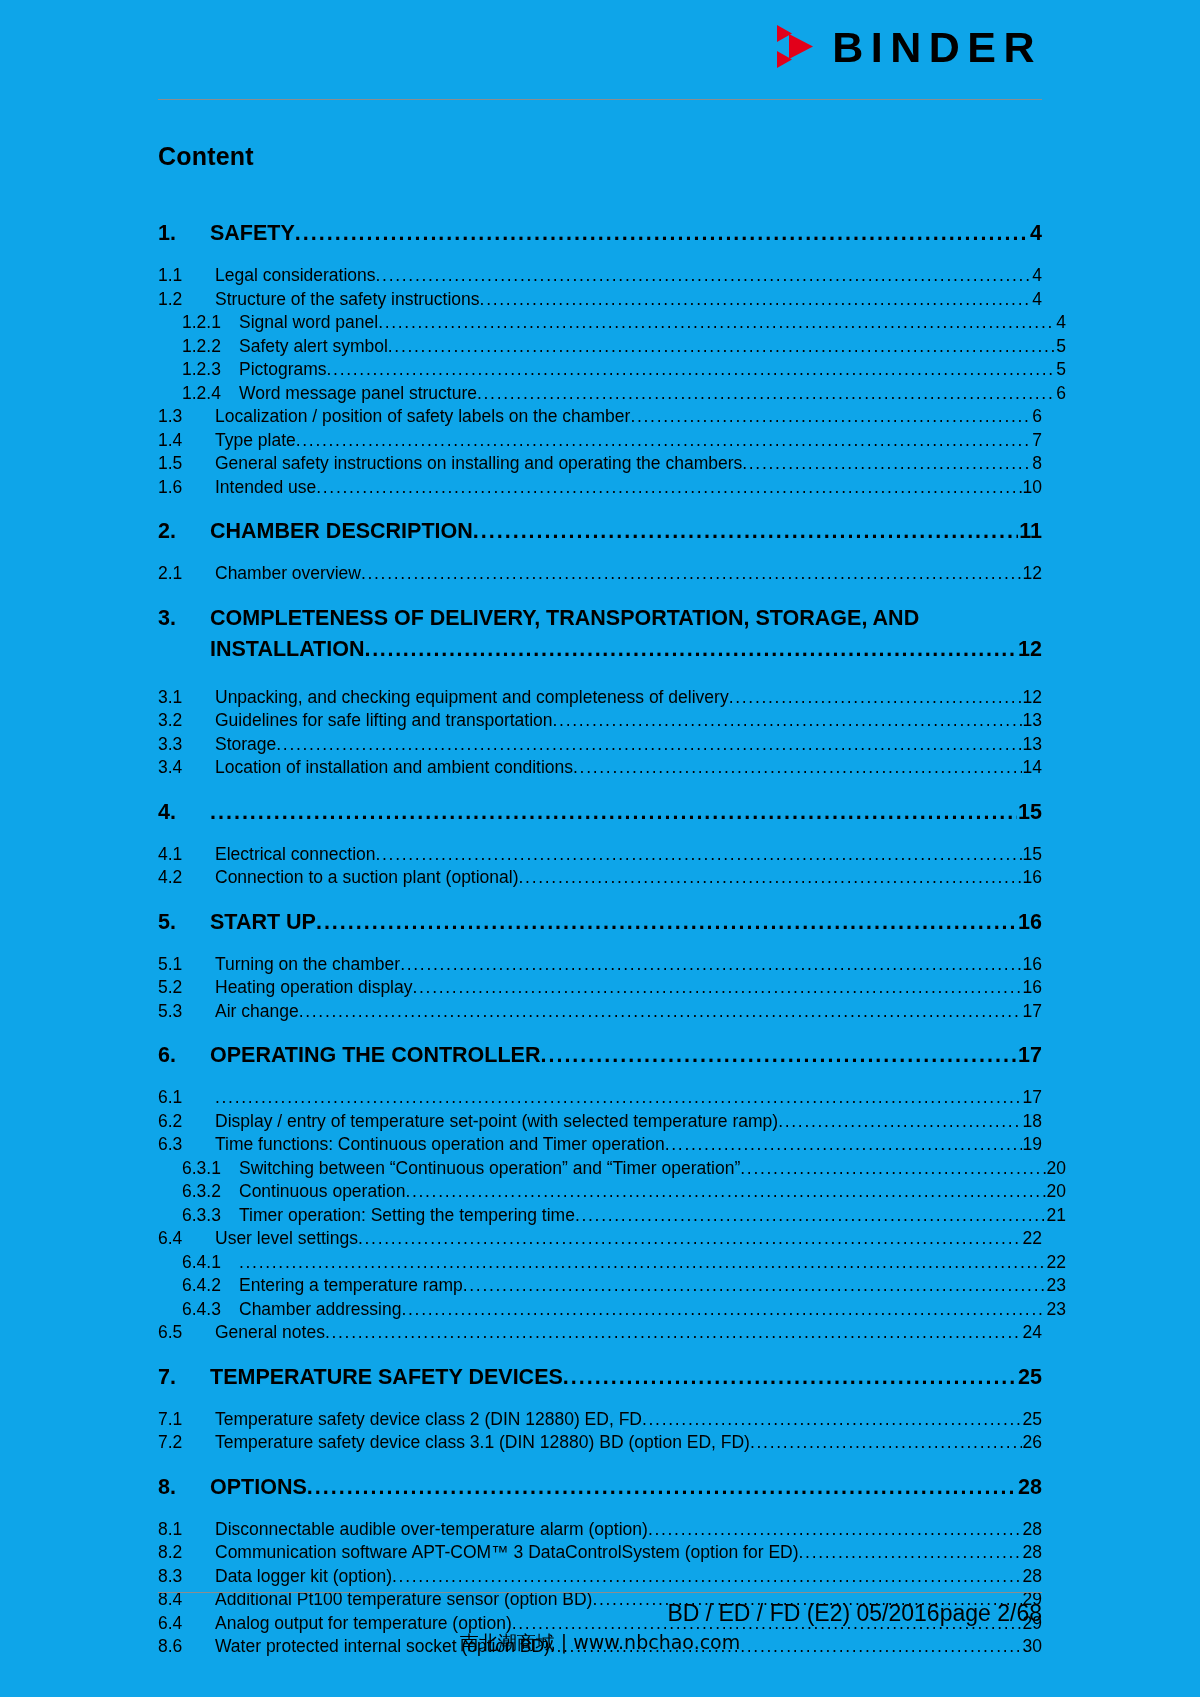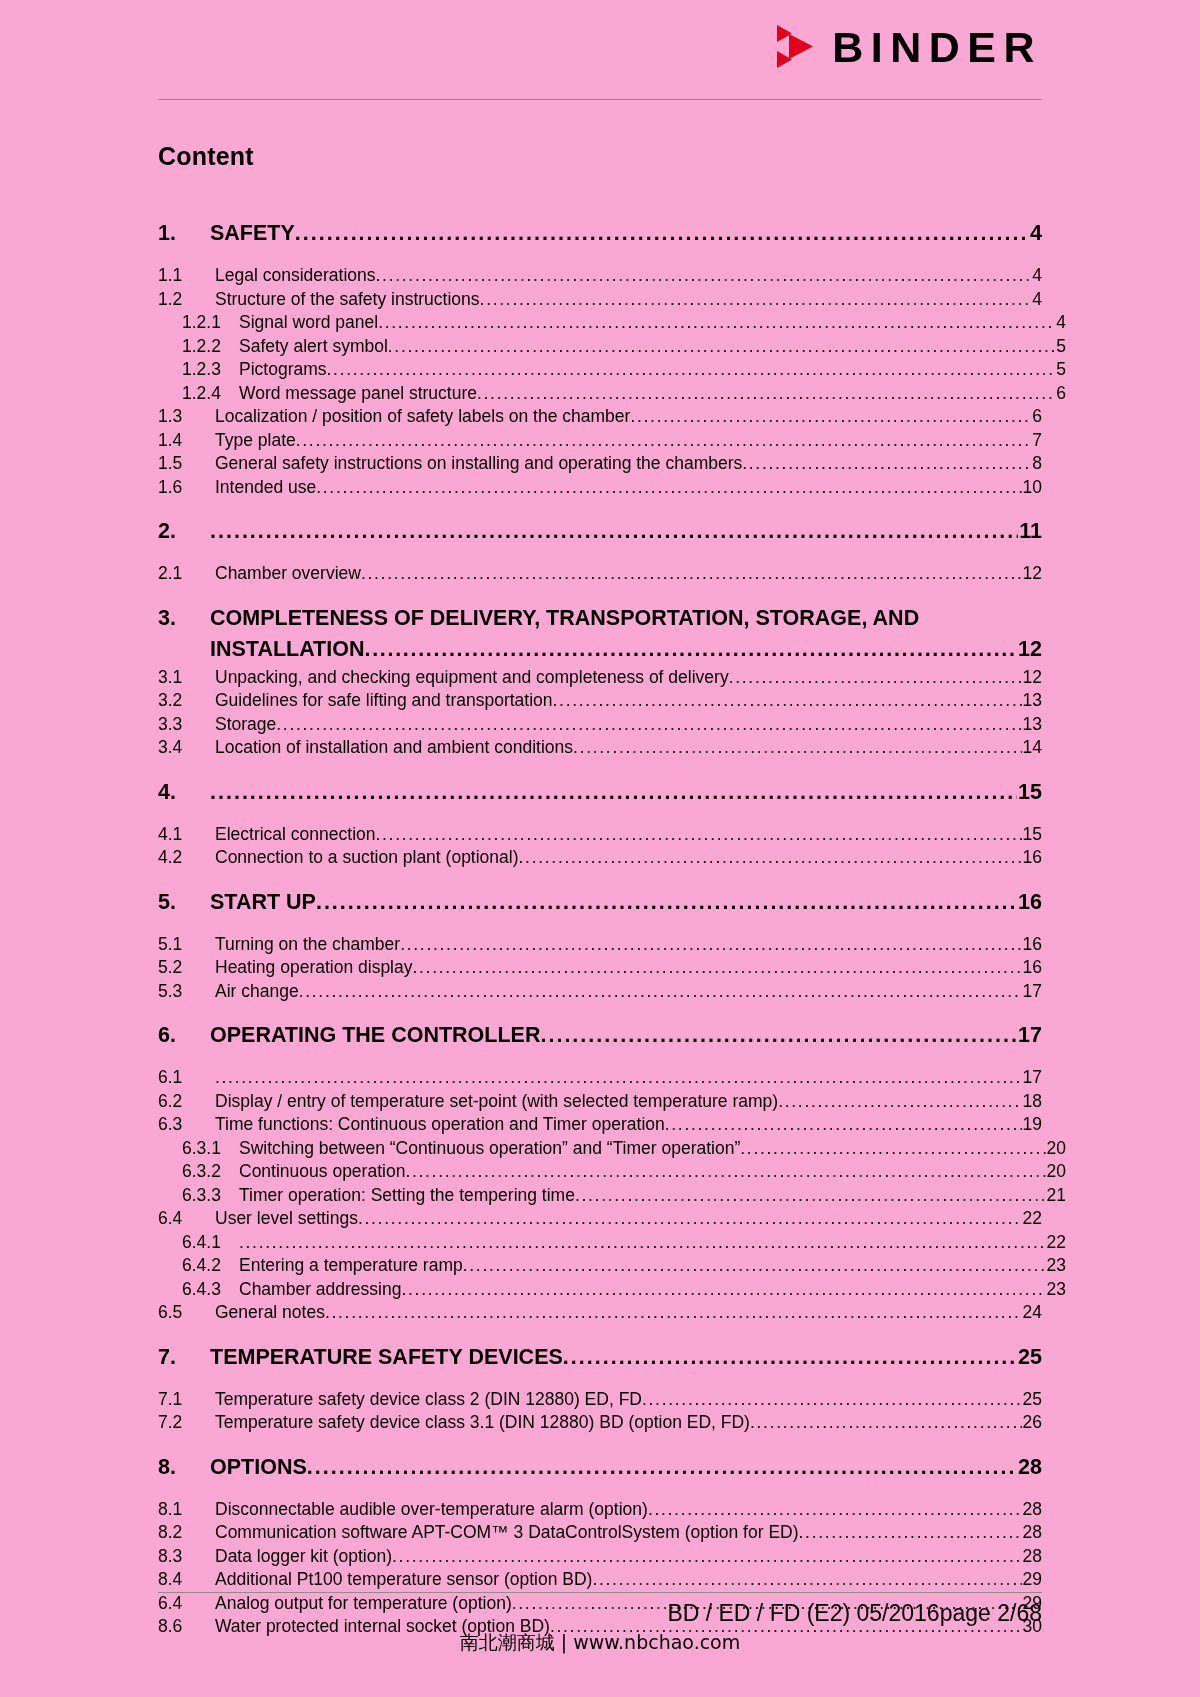--- a/index.html
+++ b/index.html
@@ -8,21 +8,21 @@
     background: #ffffff;
   }
   body {
     font-family: "Liberation Sans", sans-serif;
     color: #000000;
   }
   .page {
     position: relative;
     width: 1200px;
     height: 1697px;
-    background: #f9a8d4;
+    background: #0ea5e9;
     box-sizing: border-box;
     overflow: hidden;
   }
 
   
   .header {
     position: absolute;
     left: 158px;
     top: 18px;
     width: 884px;
@@ -118,21 +118,21 @@
 
   
   .lvl1-cont {
     font-size: 21.5px;
     font-weight: bold;
     line-height: 31px;
     display: flex;
     align-items: baseline;
     padding-left: 52px;
     margin-top: -15px;
-    margin-bottom: 1px;
+    margin-bottom: 21px;
   }
 
   
   .lvl2 {
     font-size: 17.5px;
     font-weight: normal;
     line-height: 23.5px;
   }
   .lvl2 .toc-num { width: 57px; }
 
@@ -258,20 +258,21 @@
         <span class="toc-page">8</span>
       </div>
       <div class="toc-row lvl2">
         <span class="toc-num">1.6</span>
         <span class="toc-label">Intended use</span>
         <span class="toc-dots">...............................................................................................................................................................................................................................................................................................................................................................................................................</span>
         <span class="toc-page">10</span>
       </div>
       <div class="toc-row lvl1">
         <span class="toc-num">2.</span>
+        <span class="toc-label">CHAMBER DESCRIPTION</span>
         <span class="toc-dots">...............................................................................................................................................................................................................................................................................................................................................................................................................</span>
         <span class="toc-page">11</span>
       </div>
       <div class="toc-row lvl2">
         <span class="toc-num">2.1</span>
         <span class="toc-label">Chamber overview</span>
         <span class="toc-dots">...............................................................................................................................................................................................................................................................................................................................................................................................................</span>
         <span class="toc-page">12</span>
       </div>
       <div class="toc-row lvl1">

